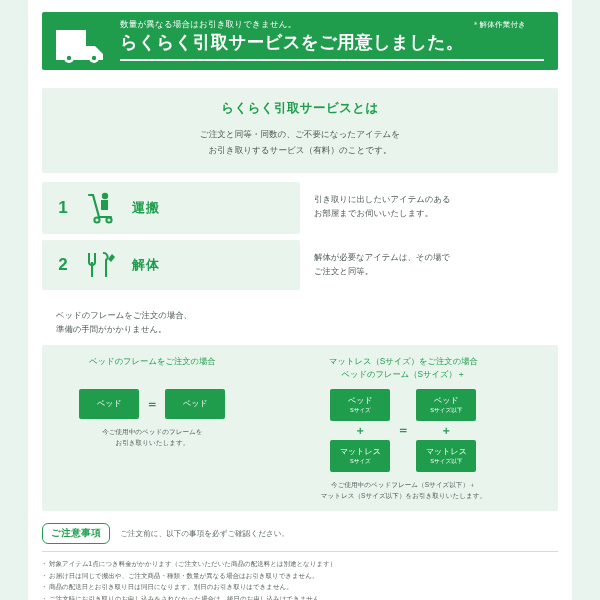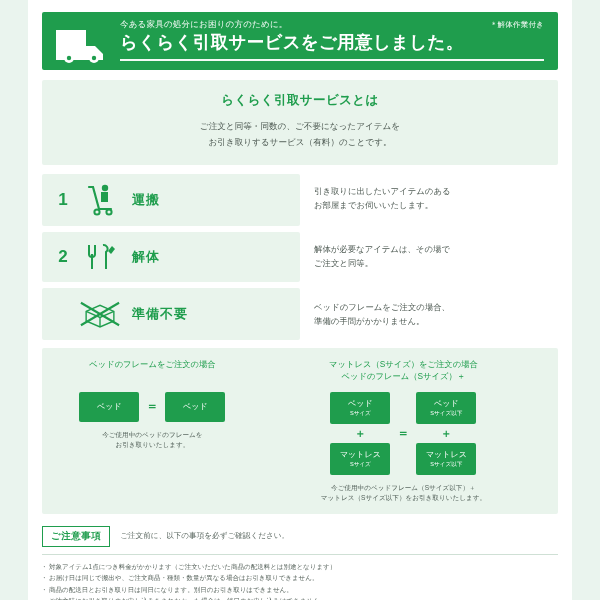--- a/index.html
+++ b/index.html
@@ -46,38 +46,38 @@
   .banner .main {
     font-size: 17.5px;
     font-weight: bold;
     letter-spacing: .3px;
     margin-top: 3px;
     line-height: 1.15;
     white-space: nowrap;
   }
   .banner .badge {
     position: absolute;
-    right: 14px; top: 8px;
+    right: 32px; top: 8px;
     font-size: 7.5px;
     letter-spacing: .2px;
   }
   .truck {
     position: absolute;
     left: 12px; top: 12px;
     width: 58px; height: 40px;
   }
   .banner-underline {
     position: absolute;
     left: 78px; right: 14px; bottom: 9px;
     height: 2px; background: #ffffff; opacity: .95;
   }
 
   
   .intro {
-    margin-top: 10px;
+    margin-top: 18px;
     background: #e9f4ec;
     border-radius: 2px;
     text-align: center;
     padding: 12px 10px 14px 10px;
   }
   .intro h2 {
     color: #1f9d4d;
     font-size: 12.5px;
     font-weight: bold;
     letter-spacing: .4px;
@@ -211,21 +211,21 @@
     display: flex;
     align-items: center;
     gap: 10px;
   }
   .notes-title {
     border: 1px solid #1f9d4d;
     color: #1f9d4d;
     font-size: 9.5px;
     font-weight: bold;
     padding: 3px 8px;
-    border-radius: 0;
+    border-radius: 6px;
     letter-spacing: .5px;
   }
   .notes-sub {
     color: #5b6861;
     font-size: 7.6px;
   }
   .notes-rule {
     height: 1px;
     background: #cfe0d5;
     margin: 7px 0 7px 0;
@@ -257,21 +257,21 @@
   <div class="content">
 
     <div class="banner">
       <svg class="truck" viewBox="0 0 58 40">
         <path d="M2 6 h30 v16 h9 l8 8 v6 h-47 z" fill="#ffffff"></path>
         <circle cx="15" cy="34" r="5" fill="#ffffff"></circle>
         <circle cx="15" cy="34" r="2.2" fill="#1f9d4d"></circle>
         <circle cx="40" cy="34" r="5" fill="#ffffff"></circle>
         <circle cx="40" cy="34" r="2.2" fill="#1f9d4d"></circle>
       </svg>
-      <div class="sub">今ある家具の処分にお困りの方のために。</div>
+      <div class="sub">数量が異なる場合はお引き取りできません。</div>
       <div class="main">らくらく引取サービスをご用意しました。</div>
       <div class="badge">＊解体作業付き</div>
       <div class="banner-underline"></div>
     </div>
 
     <div class="intro">
       <h2>らくらく引取サービスとは</h2>
       <p>ご注文と同等・同数の、ご不要になったアイテムを</p>
       <p>お引き取りするサービス（有料）のことです。</p>
     </div>
@@ -311,33 +311,20 @@
           </div>
           <div class="step-label">解体</div>
         </div>
         <div class="step-right">
           <div>解体が必要なアイテムは、その場で</div>
           <div>ご注文と同等。</div>
         </div>
       </div>
 
       <div class="step no-prep">
-        <div class="step-left">
-          <div class="step-num"></div>
-          <div class="step-ico">
-            <svg width="60" height="34" viewBox="0 0 60 34">
-              <path d="M14 14 l16 -7 l16 7 v11 l-16 7 l-16 -7 z" fill="none" stroke="#1f9d4d" stroke-width="1.6"></path>
-              <path d="M14 14 l16 7 l16 -7" fill="none" stroke="#1f9d4d" stroke-width="1.6"></path>
-              <path d="M30 21 v11" fill="none" stroke="#1f9d4d" stroke-width="1.6"></path>
-              <path d="M8 4 L52 30" stroke="#1f9d4d" stroke-width="2.4"></path>
-              <path d="M52 4 L8 30" stroke="#1f9d4d" stroke-width="2.4"></path>
-            </svg>
-          </div>
-          <div class="step-label">準備不要</div>
-        </div>
         <div class="step-right">
           <div>ベッドのフレームをご注文の場合、</div>
           <div>準備の手間がかかりません。</div>
         </div>
       </div>
 
     </div>
 
     <div class="diagram">
 

